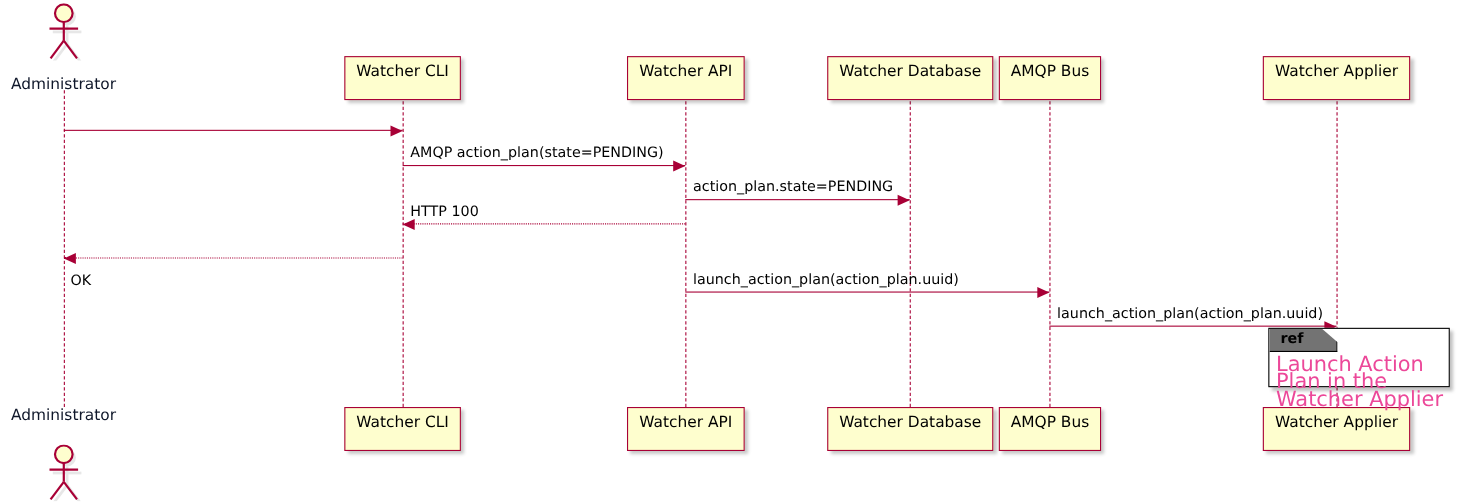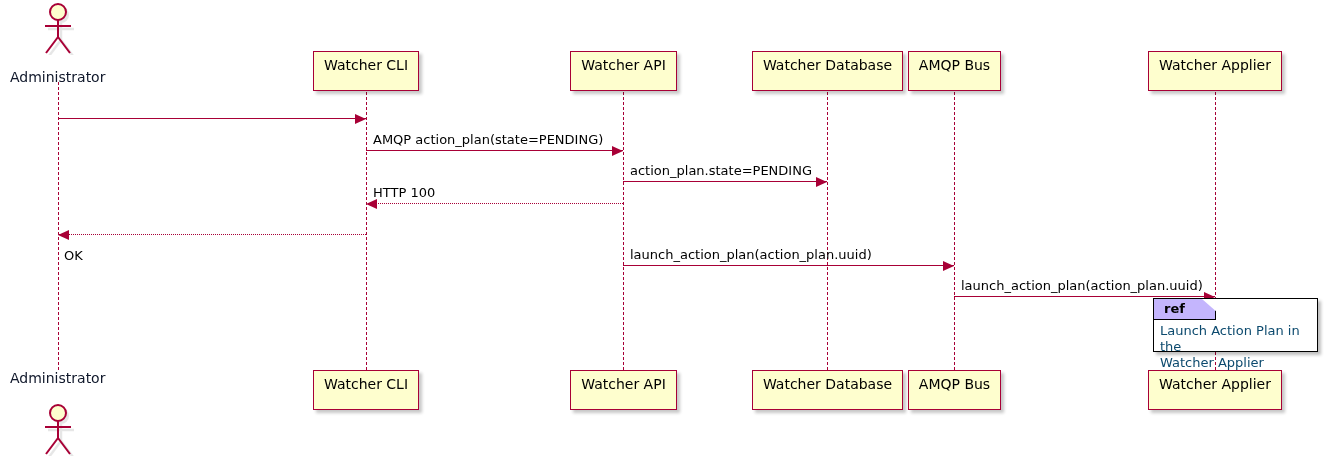--- a/index.html
+++ b/index.html
@@ -92,39 +92,39 @@
     box-sizing: border-box;
     background: #FFFFFF;
     border: 1.5px solid #000000;
     box-shadow: 3px 3px 3px rgba(0,0,0,0.25);
   }
   .ref-tab {
     position: absolute;
     left: 0;
     top: 0;
     box-sizing: border-box;
-    background: #c4b5fd;
+    background: #737373;
     border-right: 1.5px solid #000000;
     border-bottom: 1.5px solid #000000;
     width: 62px;
     height: 21px;
     line-height: 19px;
     padding-left: 10px;
     font-size: 13px;
     font-weight: bold;
     color: #000000;
     clip-path: polygon(0 0, 48px 0, 100% 58%, 100% 100%, 0 100%);
   }
   .ref-body {
     position: absolute;
     left: 6px;
     top: 24px;
-    font-size: 13px;
+    font-size: 19px;
     line-height: 16px;
-    color: #0c4a6e;
+    color: #ec4899;
   }
 </style>
 </head>
 <body>
 
 <div id="diagram">
     <div class="lifeline" style="left: 58px;"></div>
     <div class="lifeline" style="left: 366px;"></div>
     <div class="lifeline" style="left: 623px;"></div>
     <div class="lifeline" style="left: 827px;"></div>

